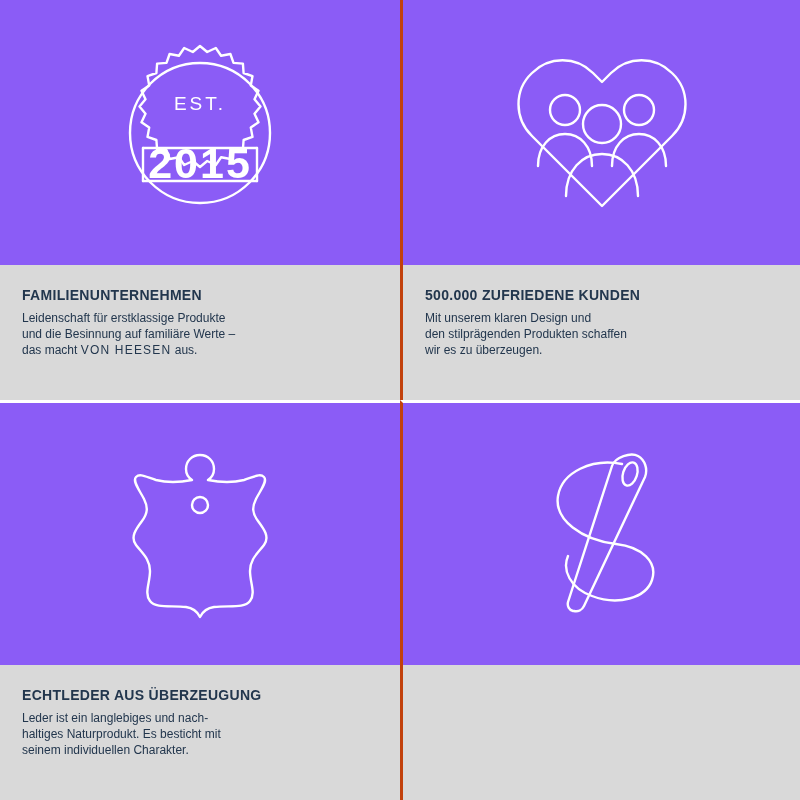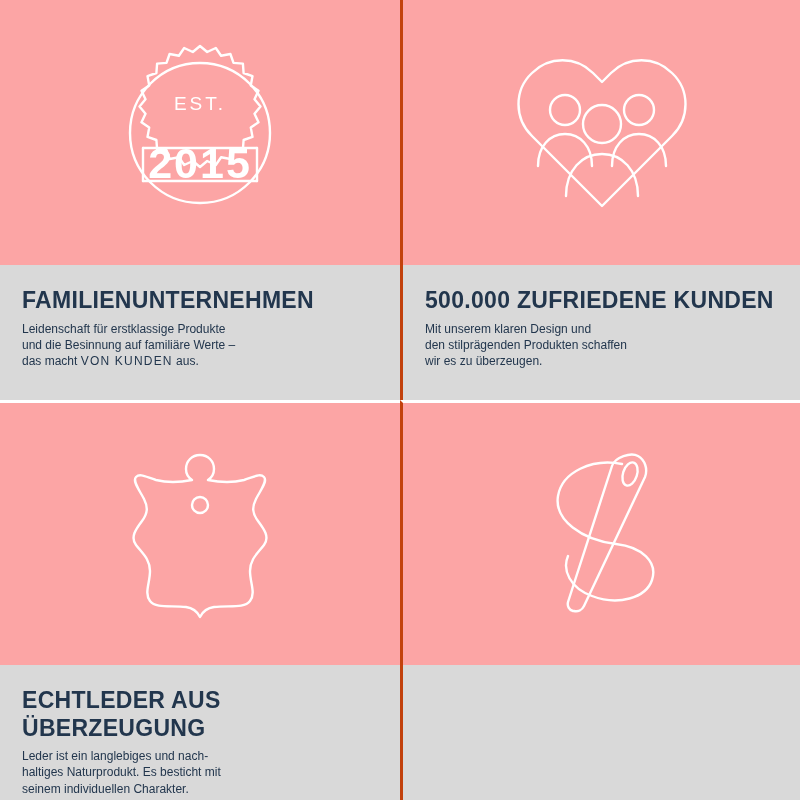--- a/index.html
+++ b/index.html
@@ -20,21 +20,21 @@
     grid-template-columns: 400px 400px;
     grid-template-rows: 400px 400px;
   }
   .cell {
     position: relative;
     display: flex;
     flex-direction: column;
     box-sizing: border-box;
   }
   .icon-panel {
-    background: #fca5a5;
+    background: #8b5cf6;
     height: 265px;
     display: flex;
     align-items: center;
     justify-content: center;
     box-sizing: border-box;
     position: relative;
   }
   .cell.right .icon-panel,
   .cell.right .text-panel {
     border-left: 3px solid #c2410c;
@@ -43,21 +43,21 @@
     border-top: 3px solid #ffffff;
   }
   .text-panel {
     background: #d9d9d9;
     height: 135px;
     box-sizing: border-box;
     padding: 22px 22px 0 22px;
   }
   .text-panel h3 {
     margin: 0 0 6px 0;
-    font-size: 23px;
+    font-size: 14px;
     font-weight: bold;
     letter-spacing: 0.3px;
     color: #22364d;
     line-height: 1.2;
   }
   .text-panel p {
     margin: 0;
     font-size: 12px;
     line-height: 1.35;
     color: #22364d;
@@ -100,21 +100,21 @@
           <path d="M38 143 h114"></path>
         </g>
         <text class="est-text" x="95" y="72" text-anchor="middle" font-size="19" letter-spacing="3">EST.</text>
         <text class="est-text" x="95" y="140" text-anchor="middle" font-size="43" font-weight="bold" letter-spacing="2">2015</text>
       </svg>
     </div>
     <div class="text-panel">
       <h3>FAMILIENUNTERNEHMEN</h3>
       <p><span>Leidenschaft für erstklassige Produkte
 und die Besinnung auf familiäre Werte –
-das macht </span><span class="brand">VON  KUNDEN</span><span> aus.</span></p>
+das macht </span><span class="brand">VON  HEESEN</span><span> aus.</span></p>
     </div>
   </div>
 
   <div class="cell right top">
     <div class="icon-panel">
       <svg width="200" height="170" viewBox="0 0 200 170">
         <g class="stroke">
           <path d="M100 158 L30 88 C12 70 12 42 30 25 C47 8 74 8 91 25 L100 34 L109 25 C126 8 153 8 170 25 C188 42 188 70 170 88 Z"></path>
           <circle cx="63" cy="62" r="15"></circle>
           <circle cx="137" cy="62" r="15"></circle>

